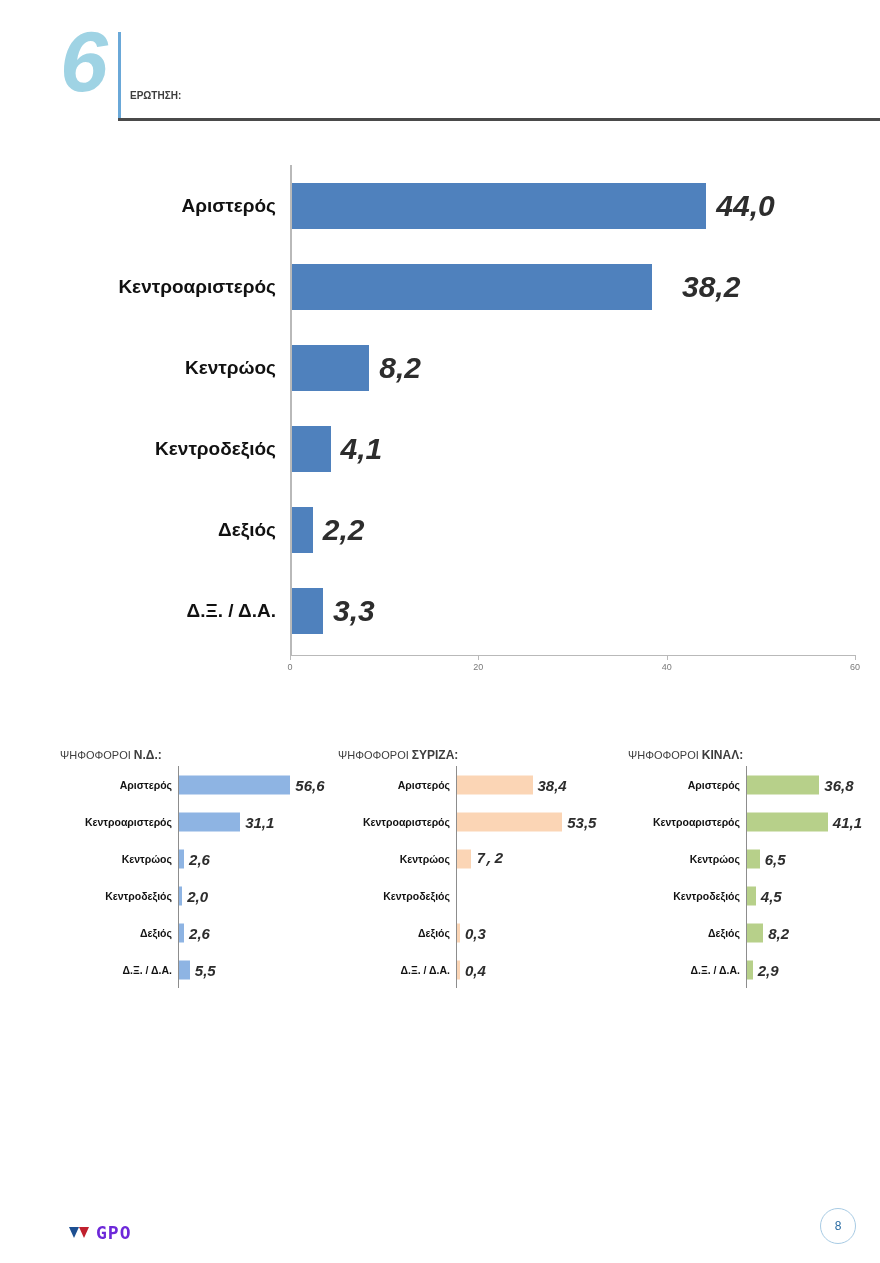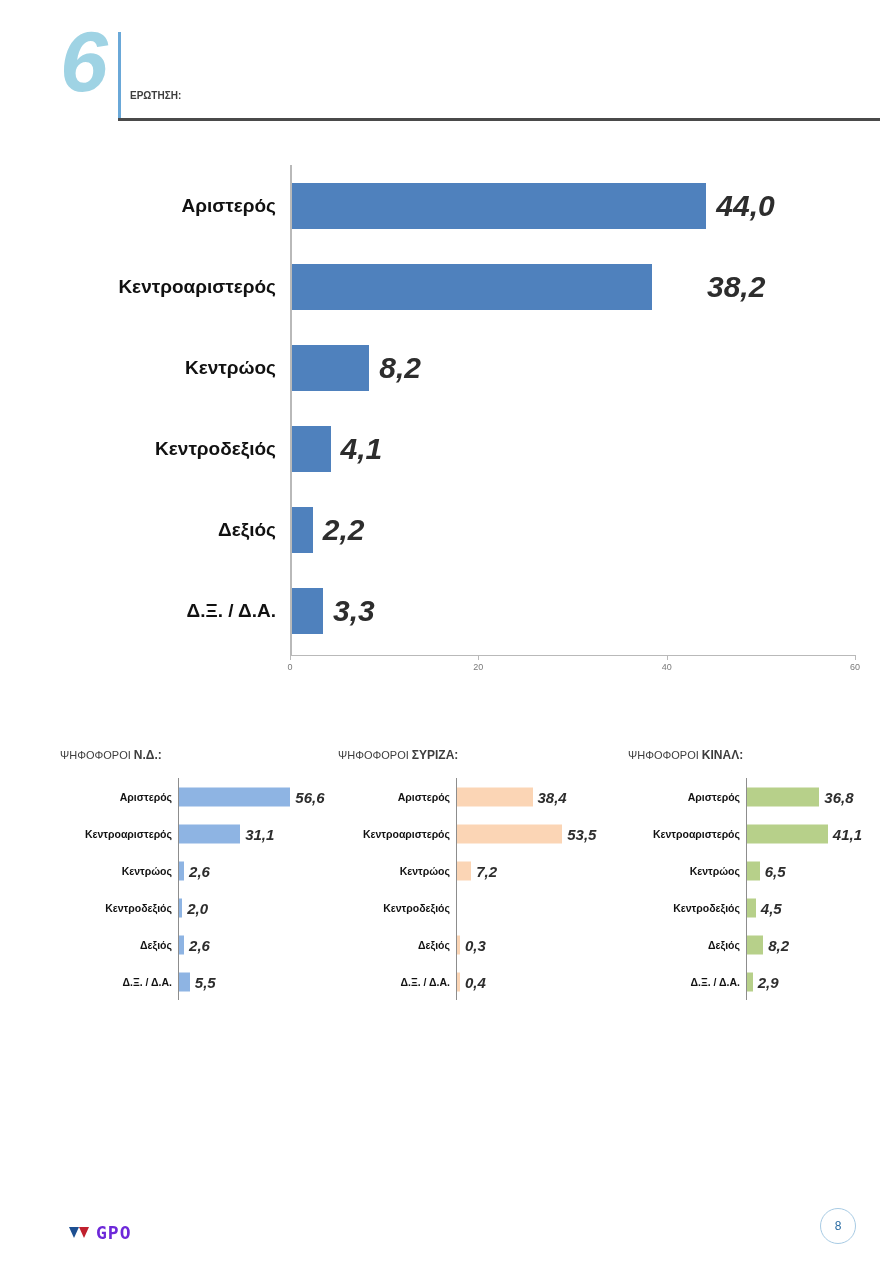--- a/index.html
+++ b/index.html
@@ -160,21 +160,21 @@
     height: 290px;
   }
   .sub {
     position: absolute;
     top: 0;
     width: 265px;
   }
   .sub-title {
     font-size: 11px;
     color: #3d3d3d;
-    margin-bottom: 16px;
+    margin-bottom: 4px;
     white-space: nowrap;
   }
   .sub-title b { font-size: 12px; }
   .sub-plot {
     position: relative;
     height: 222px;
   }
   .sub-axis {
     position: absolute;
     left: 118px;
@@ -270,21 +270,21 @@
   <div class="axis-bottom"></div>
   <div class="main-plot" id="main-plot">
       <div class="main-row" style="top: 0px;">
         <div class="main-cat">Αριστερός</div>
         <div class="main-bar" style="width: 414.333px; background: rgb(79, 129, 189);"></div>
         <div class="main-val" style="left: 416.333px;">44,0</div>
       </div>
       <div class="main-row" style="top: 81px;">
         <div class="main-cat">Κεντροαριστερός</div>
         <div class="main-bar" style="width: 359.717px; background: rgb(79, 129, 189);"></div>
-        <div class="main-val" style="left: 373px; margin-left: 44px;">38,2</div>
+        <div class="main-val" style="left: 348px; margin-left: 44px;">38,2</div>
       </div>
       <div class="main-row" style="top: 162px;">
         <div class="main-cat">Κεντρώος</div>
         <div class="main-bar" style="width: 77.2167px; background: rgb(79, 129, 189);"></div>
         <div class="main-val" style="left: 79.2167px;">8,2</div>
       </div>
       <div class="main-row" style="top: 243px;">
         <div class="main-cat">Κεντροδεξιός</div>
         <div class="main-bar" style="width: 38.6083px; background: rgb(79, 129, 189);"></div>
         <div class="main-val" style="left: 40.6083px;">4,1</div>
@@ -359,21 +359,21 @@
           <div class="sub-val" style="left: 199.52px;">38,4</div>
         </div>
         <div class="sub-row" style="top: 37px;">
           <div class="sub-cat">Κεντροαριστερός</div>
           <div class="sub-bar" style="width: 105.217px; background: rgb(251, 213, 181);"></div>
           <div class="sub-val" style="left: 229.217px;">53,5</div>
         </div>
         <div class="sub-row" style="top: 74px;">
           <div class="sub-cat">Κεντρώος</div>
           <div class="sub-bar" style="width: 14.16px; background: rgb(251, 213, 181);"></div>
-          <div class="sub-val" style="left: 138.16px;">7,2</div>
+          <div class="sub-val" style="left: 138.16px; font-family: Liberation Mono, monospace;">7,2</div>
         </div>
         <div class="sub-row" style="top: 111px;">
           <div class="sub-cat">Κεντροδεξιός</div>
           <div class="sub-bar" style="width: 0px; background: rgb(251, 213, 181);"></div>
           <div class="sub-val" style="left: 124px;"></div>
         </div>
         <div class="sub-row" style="top: 148px;">
           <div class="sub-cat">Δεξιός</div>
           <div class="sub-bar" style="width: 3px; background: rgb(251, 213, 181);"></div>
           <div class="sub-val" style="left: 127px;">0,3</div>

